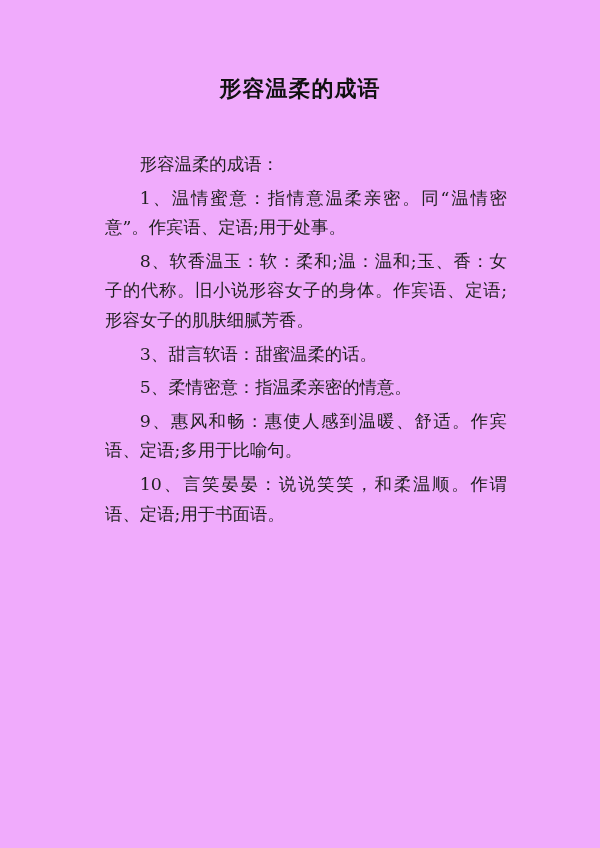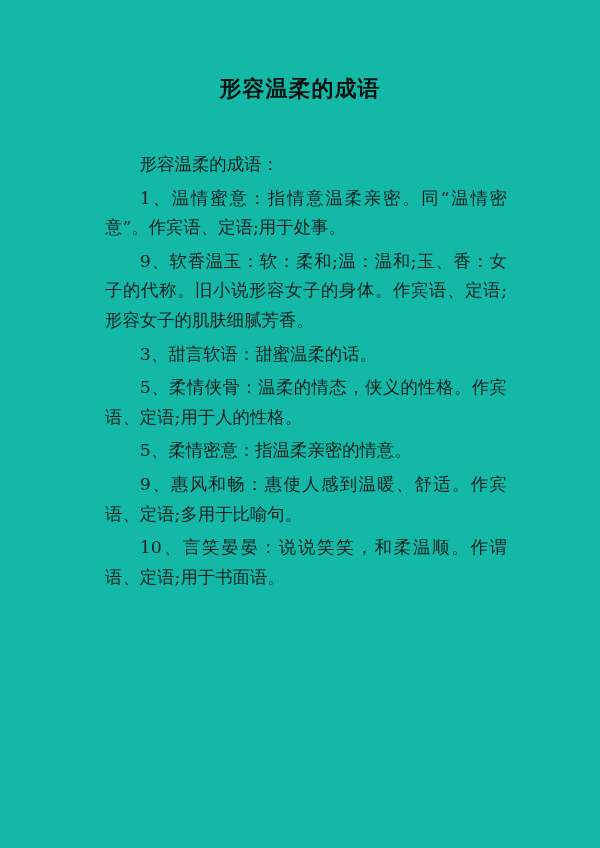--- a/index.html
+++ b/index.html
@@ -1,33 +1,32 @@
 <!DOCTYPE html>
 <html><head>
 <meta charset="utf-8">
 <style>
   html, body { margin: 0; padding: 0; background: #ffffff; }
   body { width: 600px; height: 848px; overflow: hidden; position: relative;
          font-family: "DejaVu Serif", "Liberation Serif", serif; color: #1a1a1a; }
-  .page { position: absolute; left: 0; top: 0; width: 600px; height: 848px; background: #14b8a6; }
+  .page { position: absolute; left: 0; top: 0; width: 600px; height: 848px; background: #f0abfc; }
   .title { position: absolute; top: 74px; left: 0; width: 600px; text-align: center;
            font-family: "DejaVu Sans", "Liberation Sans", sans-serif;
            font-weight: bold; font-size: 22px; letter-spacing: 1px; color: #111; }
   .body { position: absolute; top: 146px; left: 101px; width: 410px;
           font-size: 17.4px; line-height: 29.6px; color: #1f1f1f; }
   .para { margin: 4px; text-indent: 2em; text-align: justify; text-align-last: left; }
 </style>
 </head>
 <body>
 
 <div class="page">
   <div class="title">形容温柔的成语</div>
   <div class="body">
     <p class="para">形容温柔的成语：</p>
     <p class="para">1、温情蜜意：指情意温柔亲密。同“温情密意”。作宾语、定语;用于处事。</p>
-    <p class="para">9、软香温玉：软：柔和;温：温和;玉、香：女子的代称。旧小说形容女子的身体。作宾语、定语;形容女子的肌肤细腻芳香。</p>
+    <p class="para">8、软香温玉：软：柔和;温：温和;玉、香：女子的代称。旧小说形容女子的身体。作宾语、定语;形容女子的肌肤细腻芳香。</p>
     <p class="para">3、甜言软语：甜蜜温柔的话。</p>
-    <p class="para">5、柔情侠骨：温柔的情态，侠义的性格。作宾语、定语;用于人的性格。</p>
     <p class="para">5、柔情密意：指温柔亲密的情意。</p>
     <p class="para">9、惠风和畅：惠使人感到温暖、舒适。作宾语、定语;多用于比喻句。</p>
     <p class="para">10、言笑晏晏：说说笑笑，和柔温顺。作谓语、定语;用于书面语。</p>
   </div>
 </div>
 
 </body></html>

